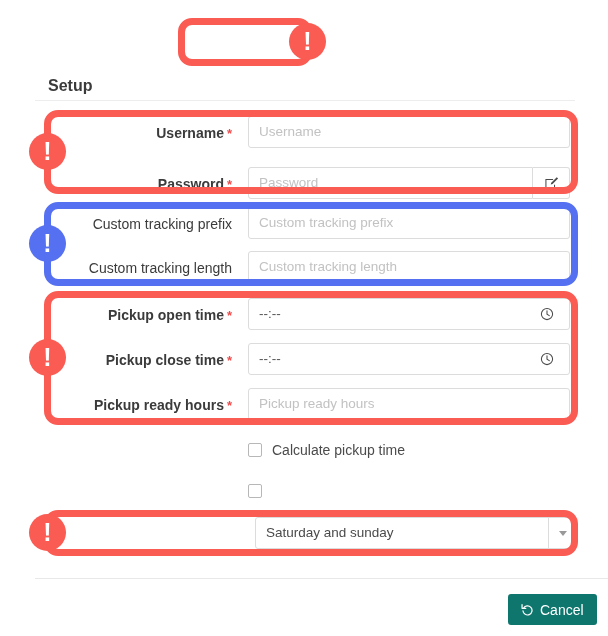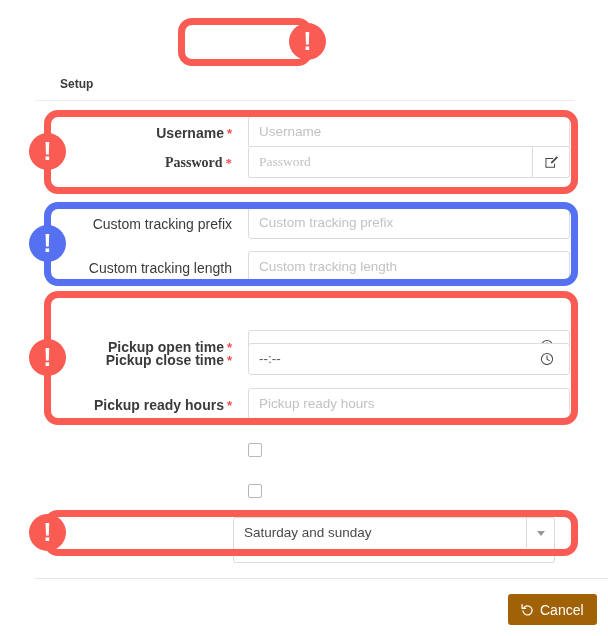--- a/index.html
+++ b/index.html
@@ -47,24 +47,23 @@
     border-radius: 4px 4px 0 0;
   }
   #tab-general { left: 63px; }
   #tab-carrier { left: 196px; }
   #tab-third   { left: 287px; }
 
   
   .section-title {
     position: absolute;
     left: 48px; top: 77px;
-    font-size: 12px;
+    font-size: 16px;
     font-weight: bold;
     color: #3b3b3b;
-    margin-left: 12px;
   }
   .section-rule {
     position: absolute;
     left: 35px; top: 100px;
     width: 540px; height: 1px;
     background: #eceded;
   }
 
   
   .row {
@@ -151,22 +150,22 @@
   .clabel {
     margin-left: 10px;
     font-size: 14px;
     color: #4b4b4b;
     white-space: nowrap;
   }
 
   
   .select-box {
     position: absolute;
-    left: 233px; top: 0;
-    width: 322px; height: 46px;
+    left: 255px; top: 0;
+    width: 322px; height: 32px;
     border: 1px solid #dcdcdc;
     border-radius: 3px;
     background: #ffffff;
   }
   .select-text {
     position: absolute;
     left: 10px; top: 0;
     height: 30px; line-height: 30px;
     font-size: 13.5px;
     color: #4a4a4a;
@@ -203,21 +202,21 @@
     display: flex;
     align-items: center;
     justify-content: center;
     gap: 6px;
     padding: 0 13px;
     border: none;
     font-family: "Liberation Sans", sans-serif;
     white-space: nowrap;
   }
   #btn-save   { left: 427px; background: #5cb85c; }
-  #btn-cancel { left: 508px; background: #a16207; }
+  #btn-cancel { left: 508px; background: #0f766e; }
   .btn svg { display: block; }
 
   
   .anno {
     position: absolute;
     border-style: solid;
     border-width: 7px;
     border-radius: 14px;
     background: transparent;
     pointer-events: none;
@@ -252,21 +251,21 @@
 
   <div class="row" style="top:116px;">
     <div class="lbl req">
       <span>Username</span><span class="star">*</span>
     </div>
     <div class="field">
       <span class="ph">Username</span>
     </div>
   </div>
 
-  <div class="row" style="top:146px;font-family:Liberation Serif, serif;">
+  <div class="row" style="top:167px;">
     <div class="lbl req">
       <span>Password</span><span class="star">*</span>
     </div>
     <div class="field has-addon">
       <span class="ph">Password</span>
     </div>
     <div class="addon">
       <span>
         <svg width="15" height="15" viewBox="0 0 16 16">
           <path d="M1.5 3.2h8.2v1.1H2.6v8.1h8.1V9.3h1.1v4.2H1.5z" fill="#4a4a4a"></path>
@@ -283,21 +282,21 @@
     </div>
   </div>
 
   <div class="row" style="top:251px;">
     <div class="lbl">Custom tracking length</div>
     <div class="field">
       <span class="ph">Custom tracking length</span>
     </div>
   </div>
 
-  <div class="row" style="top:298px;margin-top:32px;">
+  <div class="row" style="top:298px;">
     <div class="lbl req">
       <span>Pickup open time</span><span class="star">*</span>
     </div>
     <div class="field">
       <span class="val">--:--</span>
     </div>
     <div class="in-icon">
       <svg width="14" height="14" viewBox="0 0 16 16">
         <circle cx="8" cy="8" r="6.4" fill="none" stroke="#4a4a4a" stroke-width="1.2"></circle>
         <path d="M8 4.4v3.9l2.6 1.6" fill="none" stroke="#4a4a4a" stroke-width="1.2" stroke-linecap="round"></path>
@@ -324,20 +323,21 @@
     <div class="lbl req">
       <span>Pickup ready hours</span><span class="star">*</span>
     </div>
     <div class="field">
       <span class="ph">Pickup ready hours</span>
     </div>
   </div>
 
   <div class="checkrow" style="top:440px;">
     <span class="cbox"></span>
+    <span class="clabel">Calculate pickup time</span>
   </div>
   <div class="checkrow" style="top:481px;">
     <span class="cbox"></span>
   </div>
 
   <div class="row" style="top:517px;">
     <div class="select-box">
       <span class="select-text">Saturday and sunday</span>
       <span class="select-arrow">
         <span class="caret"></span>

